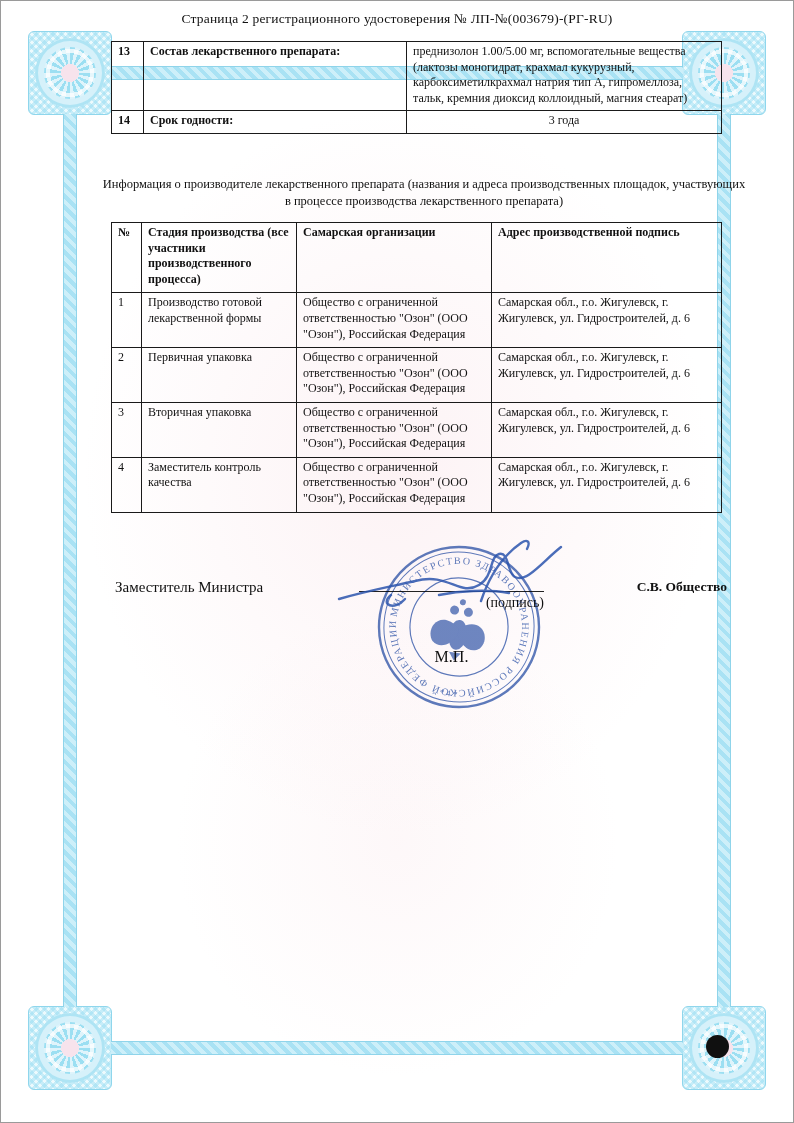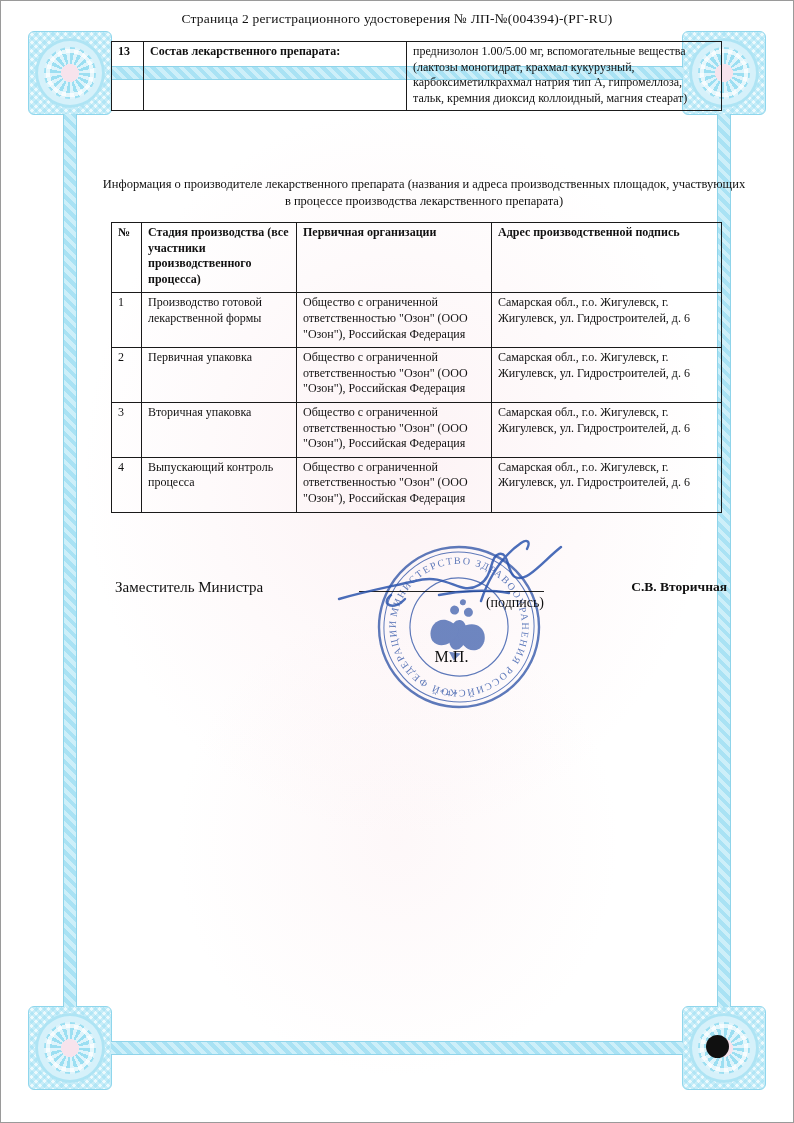--- a/index.html
+++ b/index.html
@@ -118,51 +118,56 @@
       <div class="rosette"></div>
     </div>
   <div class="corner br">
       <div class="rosette"></div>
     </div>
   <div class="strip h top"></div>
   <div class="strip h bottom"></div>
   <div class="strip v left"></div>
   <div class="strip v right"></div>
 
-  <div class="page-title">Страница 2 регистрационного удостоверения № ЛП-№(004394)-(РГ-RU)</div>
+  <div class="page-title">Страница 2 регистрационного удостоверения № ЛП-№(003679)-(РГ-RU)</div>
 
   <table class="tbl product-tbl">
     <colgroup>
         <col class="c-num">
         <col class="c-label">
         <col class="c-value">
       </colgroup>
     <tbody>
         <tr>
       <td class="bold">13</td>
       <td class="bold">Состав лекарственного препарата:</td>
       <td>преднизолон 1.00/5.00 мг, вспомогательные вещества (лактозы моногидрат, крахмал кукурузный, карбоксиметилкрахмал натрия тип А, гипромеллоза, тальк, кремния диоксид коллоидный, магния стеарат)</td>
     </tr>
+    <tr>
+      <td class="bold">14</td>
+      <td class="bold">Срок годности:</td>
+      <td class="centered">3 года</td>
+    </tr>
   </tbody>
     </table>
 
   <div class="note">Информация о производителе лекарственного препарата (названия и адреса производственных площадок, участвующих в процессе производства лекарственного препарата)</div>
 
   <table class="tbl man-tbl">
     <colgroup>
         <col class="c-num">
         <col class="c-stage">
         <col class="c-org">
         <col class="c-addr">
       </colgroup>
     <tbody>
         <tr>
       <th>№</th>
       <th>Стадия производства (все участники производственного процесса)</th>
-      <th>Первичная организации</th>
+      <th>Самарская организации</th>
       <th>Адрес производственной подпись</th>
     </tr>
     <tr>
       <td>1</td>
       <td>Производство готовой лекарственной формы</td>
       <td>Общество с ограниченной ответственностью "Озон" (ООО "Озон"), Российская Федерация</td>
       <td>Самарская обл., г.о. Жигулевск, г. Жигулевск, ул. Гидростроителей, д. 6</td>
     </tr>
     <tr>
       <td>2</td>
@@ -171,33 +176,33 @@
       <td>Самарская обл., г.о. Жигулевск, г. Жигулевск, ул. Гидростроителей, д. 6</td>
     </tr>
     <tr>
       <td>3</td>
       <td>Вторичная упаковка</td>
       <td>Общество с ограниченной ответственностью "Озон" (ООО "Озон"), Российская Федерация</td>
       <td>Самарская обл., г.о. Жигулевск, г. Жигулевск, ул. Гидростроителей, д. 6</td>
     </tr>
     <tr>
       <td>4</td>
-      <td>Выпускающий контроль процесса</td>
+      <td>Заместитель контроль качества</td>
       <td>Общество с ограниченной ответственностью "Озон" (ООО "Озон"), Российская Федерация</td>
       <td>Самарская обл., г.о. Жигулевск, г. Жигулевск, ул. Гидростроителей, д. 6</td>
     </tr>
   </tbody>
     </table>
 
   <div class="sign-area">
     <div class="pos-title">Заместитель Министра</div>
     <div class="sig-line"></div>
     <div class="sig-caption">(подпись)</div>
     <div class="seal-caption">М.П.</div>
-    <div class="signatory">С.В. Вторичная</div>
+    <div class="signatory">С.В. Общество</div>
 
     <svg class="handsign" viewBox="0 0 250 80">
       <g fill="none" stroke="#2c55ae" stroke-width="2.4" stroke-linecap="round" opacity="0.85">
         <path d="M8,62 C36,54 58,50 84,44 C118,35 128,60 148,48 C163,39 158,20 168,17 C178,14 176,36 184,40 C196,46 212,24 230,10"></path>
         <path d="M60,58 c-12,10 4,16 14,4"></path>
         <path d="M150,64 C158,40 170,20 190,6 C196,2 200,4 196,12"></path>
         <path d="M108,58 c20,-4 48,-6 70,-2"></path>
       </g>
     </svg>
   </div>

